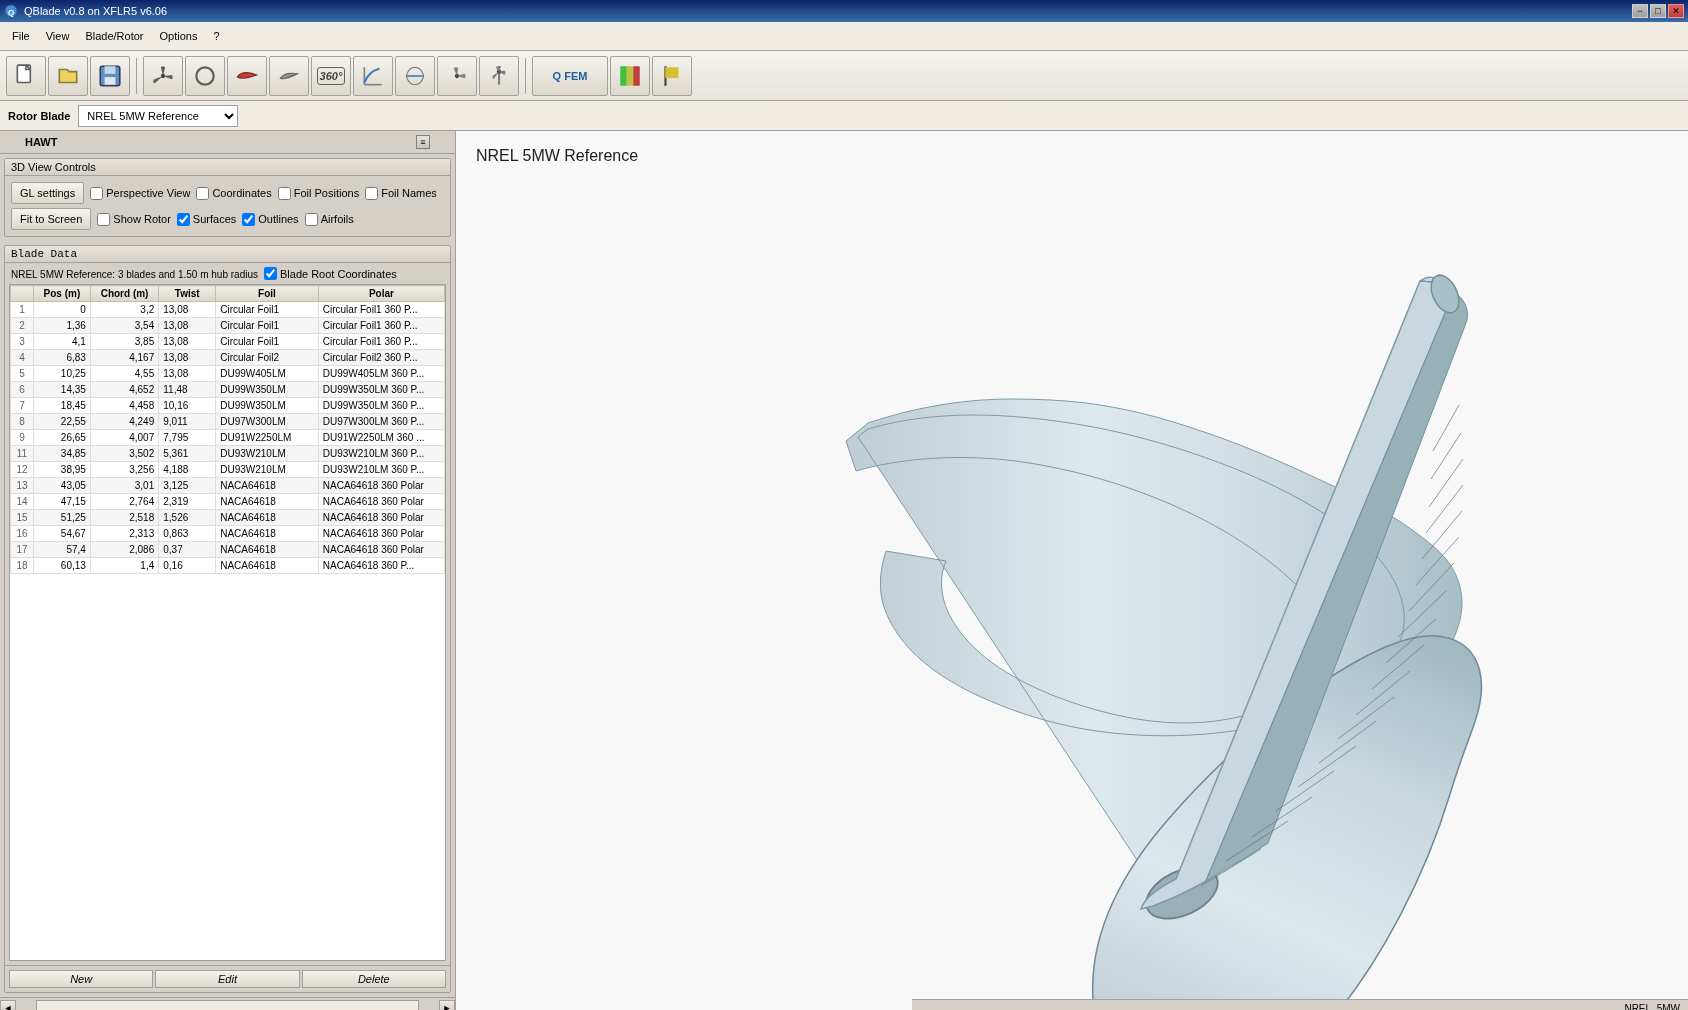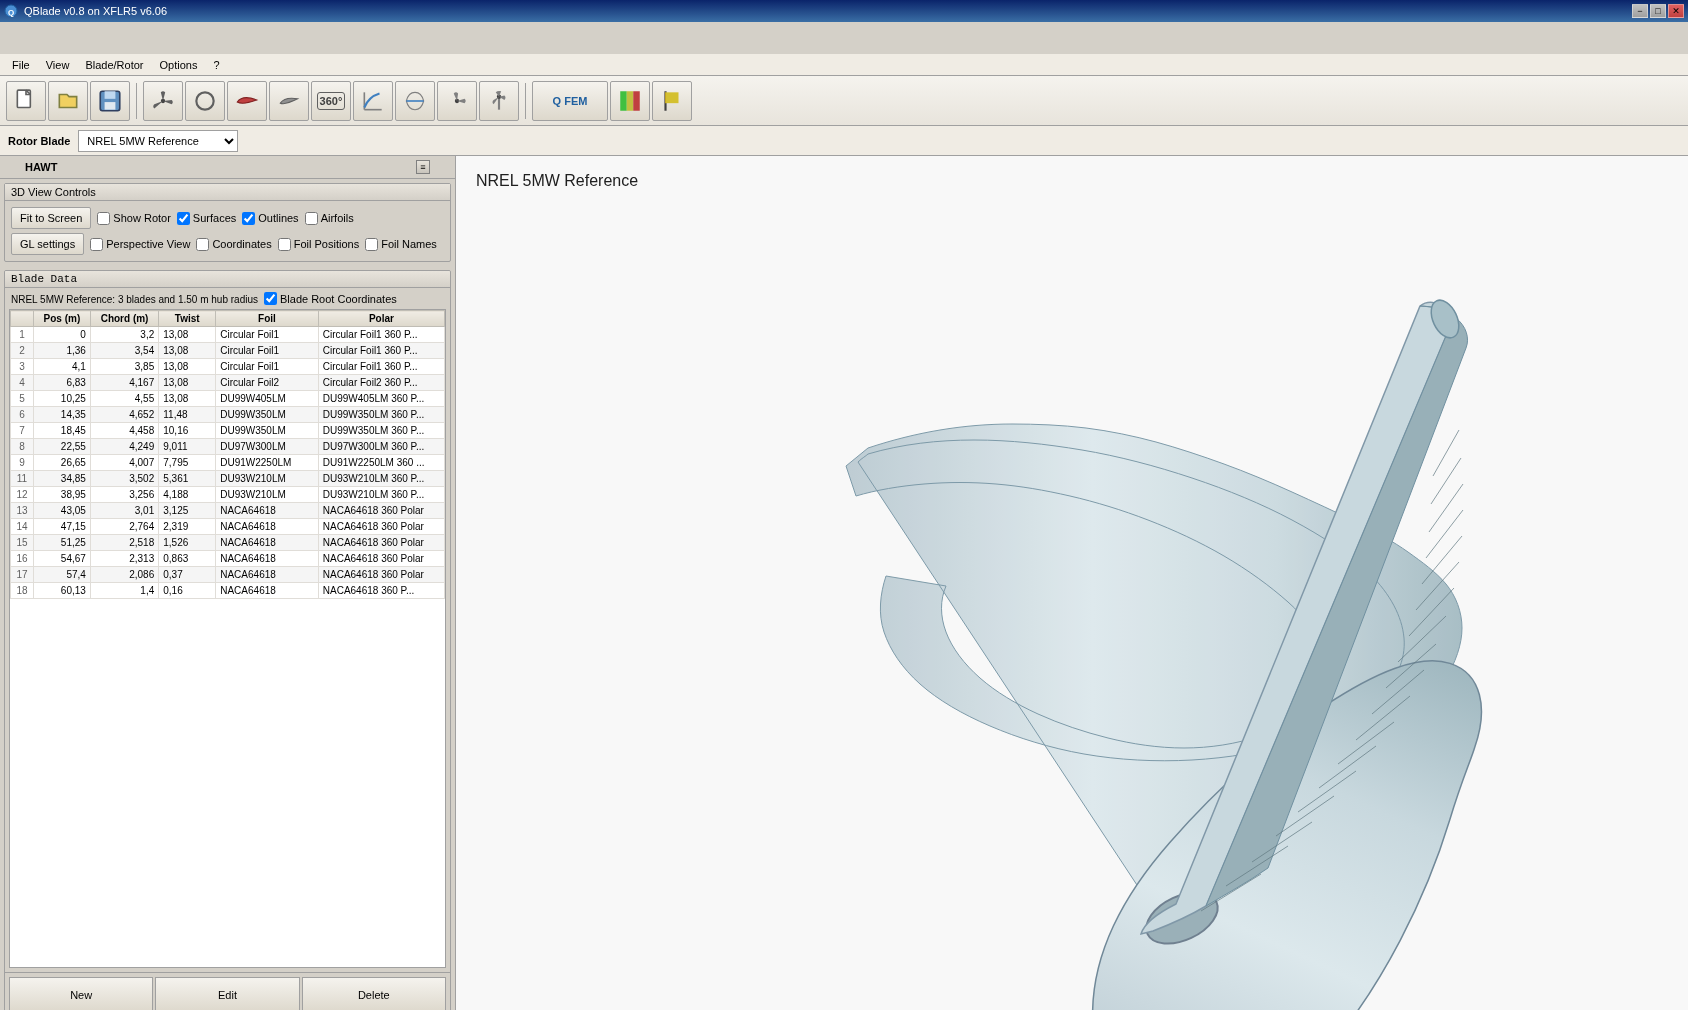--- a/index.html
+++ b/index.html
@@ -6,21 +6,21 @@
     body { font-family: 'Segoe UI', Tahoma, Geneva, Verdana, sans-serif; font-size: 11px; background: #d4d0c8; color: #000; overflow: hidden; width: 1688px; height: 1010px; }
     
     
     #title-bar { background: linear-gradient(to bottom, #0a246a, #3a6ea5); height: 22px; display: flex; align-items: center; justify-content: space-between; padding: 0 4px; color: white; font-size: 11px; }
     #title-bar .title { display: flex; align-items: center; gap: 6px; }
     #title-bar .window-controls { display: flex; gap: 2px; }
     #title-bar .win-btn { width: 16px; height: 14px; border: 1px solid rgba(255,255,255,0.4); background: linear-gradient(to bottom, #c0c0c0, #a0a0a0); cursor: pointer; display: flex; align-items: center; justify-content: center; font-size: 9px; color: #000; }
     #title-bar .win-btn.close { background: linear-gradient(to bottom, #e06060, #c04040); }
     
     
-    #menu-bar { background: #f0ece4; border-bottom: 1px solid #a0a0a0; height: 22px; display: flex; align-items: center; padding: 7px 4px; margin-top: 32px; }
+    #menu-bar { background: #f0ece4; border-bottom: 1px solid #a0a0a0; height: 29px; display: flex; align-items: center; padding: 7px 4px; }
     #menu-bar .menu-item { padding: 2px 8px; cursor: pointer; font-size: 11px; }
     
     
     #toolbar { background: linear-gradient(to bottom, #f5f3ee, #e8e4dc); border-bottom: 1px solid #a0a0a0; height: 50px; display: flex; align-items: center; padding: 0 6px; gap: 2px; }
     .tb-btn { width: 40px; height: 40px; border: 1px solid #a0a0a0; background: linear-gradient(to bottom, #f5f3ee, #ddd8cc); cursor: pointer; display: flex; align-items: center; justify-content: center; border-radius: 2px; }
     .tb-btn svg { width: 26px; height: 26px; }
     .tb-separator { width: 1px; height: 36px; background: #a0a0a0; margin: 0 4px; }
     
     
     #rotor-bar { background: #f0ece4; border-bottom: 1px solid #a0a0a0; height: 30px; display: flex; align-items: center; padding: 0 8px; gap: 8px; }
@@ -57,21 +57,21 @@
     #blade-table tr:nth-child(even) { background: #f5f5f5; }
     .col-num { width: 20px; text-align: center; color: #606060; }
     .col-pos { width: 50px; text-align: right; }
     .col-chord { width: 60px; text-align: right; }
     .col-twist { width: 50px; text-align: left; }
     .col-foil { width: 90px; }
     .col-polar { width: 110px; }
     
     
     #action-buttons { display: flex; gap: 2px; padding: 4px; border-top: 1px solid #a0a0a0; }
-    .action-btn { flex: 1; height: 36px; border: 1px solid #a0a0a0; background: linear-gradient(to bottom, #f5f3ee, #ddd8cc); cursor: pointer; font-size: 11px; }
+    .action-btn { flex: 1; height: 18px; border: 1px solid #a0a0a0; background: linear-gradient(to bottom, #f5f3ee, #ddd8cc); cursor: pointer; font-size: 11px; font-style: italic; }
     
     
     #bottom-scroll { height: 20px; background: #d4d0c8; border-top: 1px solid #a0a0a0; display: flex; align-items: center; }
     #h-scrollbar { flex: 1; height: 16px; margin: 0 20px; background: #f0ece4; border: 1px solid #a0a0a0; }
     
     
     #view3d { flex: 1; background: #f8f8f8; position: relative; overflow: hidden; }
     #view3d-title { position: absolute; top: 16px; left: 20px; font-size: 16px; font-weight: normal; color: #202020; }
     
     
@@ -150,21 +150,21 @@
     <svg viewBox="0 0 24 24">
       <path d="M3 13 Q8 6 21 11 Q8 16 3 13 Z" fill="#c04040" stroke="#802020" stroke-width="1"></path>
     </svg>
   </div>
   <div class="tb-btn" title="Blade">
     <svg viewBox="0 0 24 24">
       <path d="M4 14 Q8 8 20 10 Q8 16 4 14 Z" fill="#909090" stroke="#606060" stroke-width="1"></path>
     </svg>
   </div>
   <div class="tb-btn" title="360°">
-    <div style="font-size:11px; font-weight:bold; color:#404040; border:1px solid #606060; padding:2px; border-radius:3px;">360°</div>
+    <div style="font-size:11px; font-weight:bold; color:#404040; border:1px solid #606060; padding:2px; border-radius:3px;font-style:italic;">360°</div>
   </div>
   <div class="tb-btn" title="Polar">
     <svg viewBox="0 0 24 24">
       <path d="M4 20 L4 4" stroke="#808080" stroke-width="1.5"></path>
       <path d="M4 20 L20 20" stroke="#808080" stroke-width="1.5"></path>
       <path d="M4 18 Q8 8 18 5" stroke="#4080c0" fill="none" stroke-width="2"></path>
     </svg>
   </div>
   <div class="tb-btn" title="BEM">
     <svg viewBox="0 0 24 24">
@@ -222,55 +222,55 @@
       <span>HAWT</span>
       <div id="panel-collapse-btn">≡</div>
     </div>
 
     <div id="view-controls">
       <div id="view-controls-header">
         <span>3D View Controls</span>
       </div>
       <div id="view-controls-content">
         <div class="controls-row">
+          <button class="ctrl-btn">GL settings</button>
+          <label class="checkbox-label">
+            <input type="checkbox" style="">
+            <span>Perspective View</span>
+          </label>
+          <label class="checkbox-label">
+            <input type="checkbox" style="">
+            <span>Coordinates</span>
+          </label>
+          <label class="checkbox-label">
+            <input type="checkbox" style="">
+            <span>Foil Positions</span>
+          </label>
+          <label class="checkbox-label">
+            <input type="checkbox" style="">
+            <span>Foil Names</span>
+          </label>
+        </div>
+        <div class="controls-row">
           <button class="ctrl-btn">Fit to Screen</button>
           <label class="checkbox-label">
             <input type="checkbox" style="">
             <span>Show Rotor</span>
           </label>
           <label class="checkbox-label">
             <input type="checkbox" checked="" style="">
             <span>Surfaces</span>
           </label>
           <label class="checkbox-label">
             <input type="checkbox" checked="" style="">
             <span>Outlines</span>
           </label>
           <label class="checkbox-label">
             <input type="checkbox" style="">
             <span>Airfoils</span>
-          </label>
-        </div>
-        <div class="controls-row">
-          <button class="ctrl-btn">GL settings</button>
-          <label class="checkbox-label">
-            <input type="checkbox" style="">
-            <span>Perspective View</span>
-          </label>
-          <label class="checkbox-label">
-            <input type="checkbox" style="">
-            <span>Coordinates</span>
-          </label>
-          <label class="checkbox-label">
-            <input type="checkbox" style="">
-            <span>Foil Positions</span>
-          </label>
-          <label class="checkbox-label">
-            <input type="checkbox" style="">
-            <span>Foil Names</span>
           </label>
         </div>
       </div>
     </div>
 
     <div id="blade-data">
       <div id="blade-data-header">
         <span>Blade Data</span>
       </div>
       <div id="blade-info">

